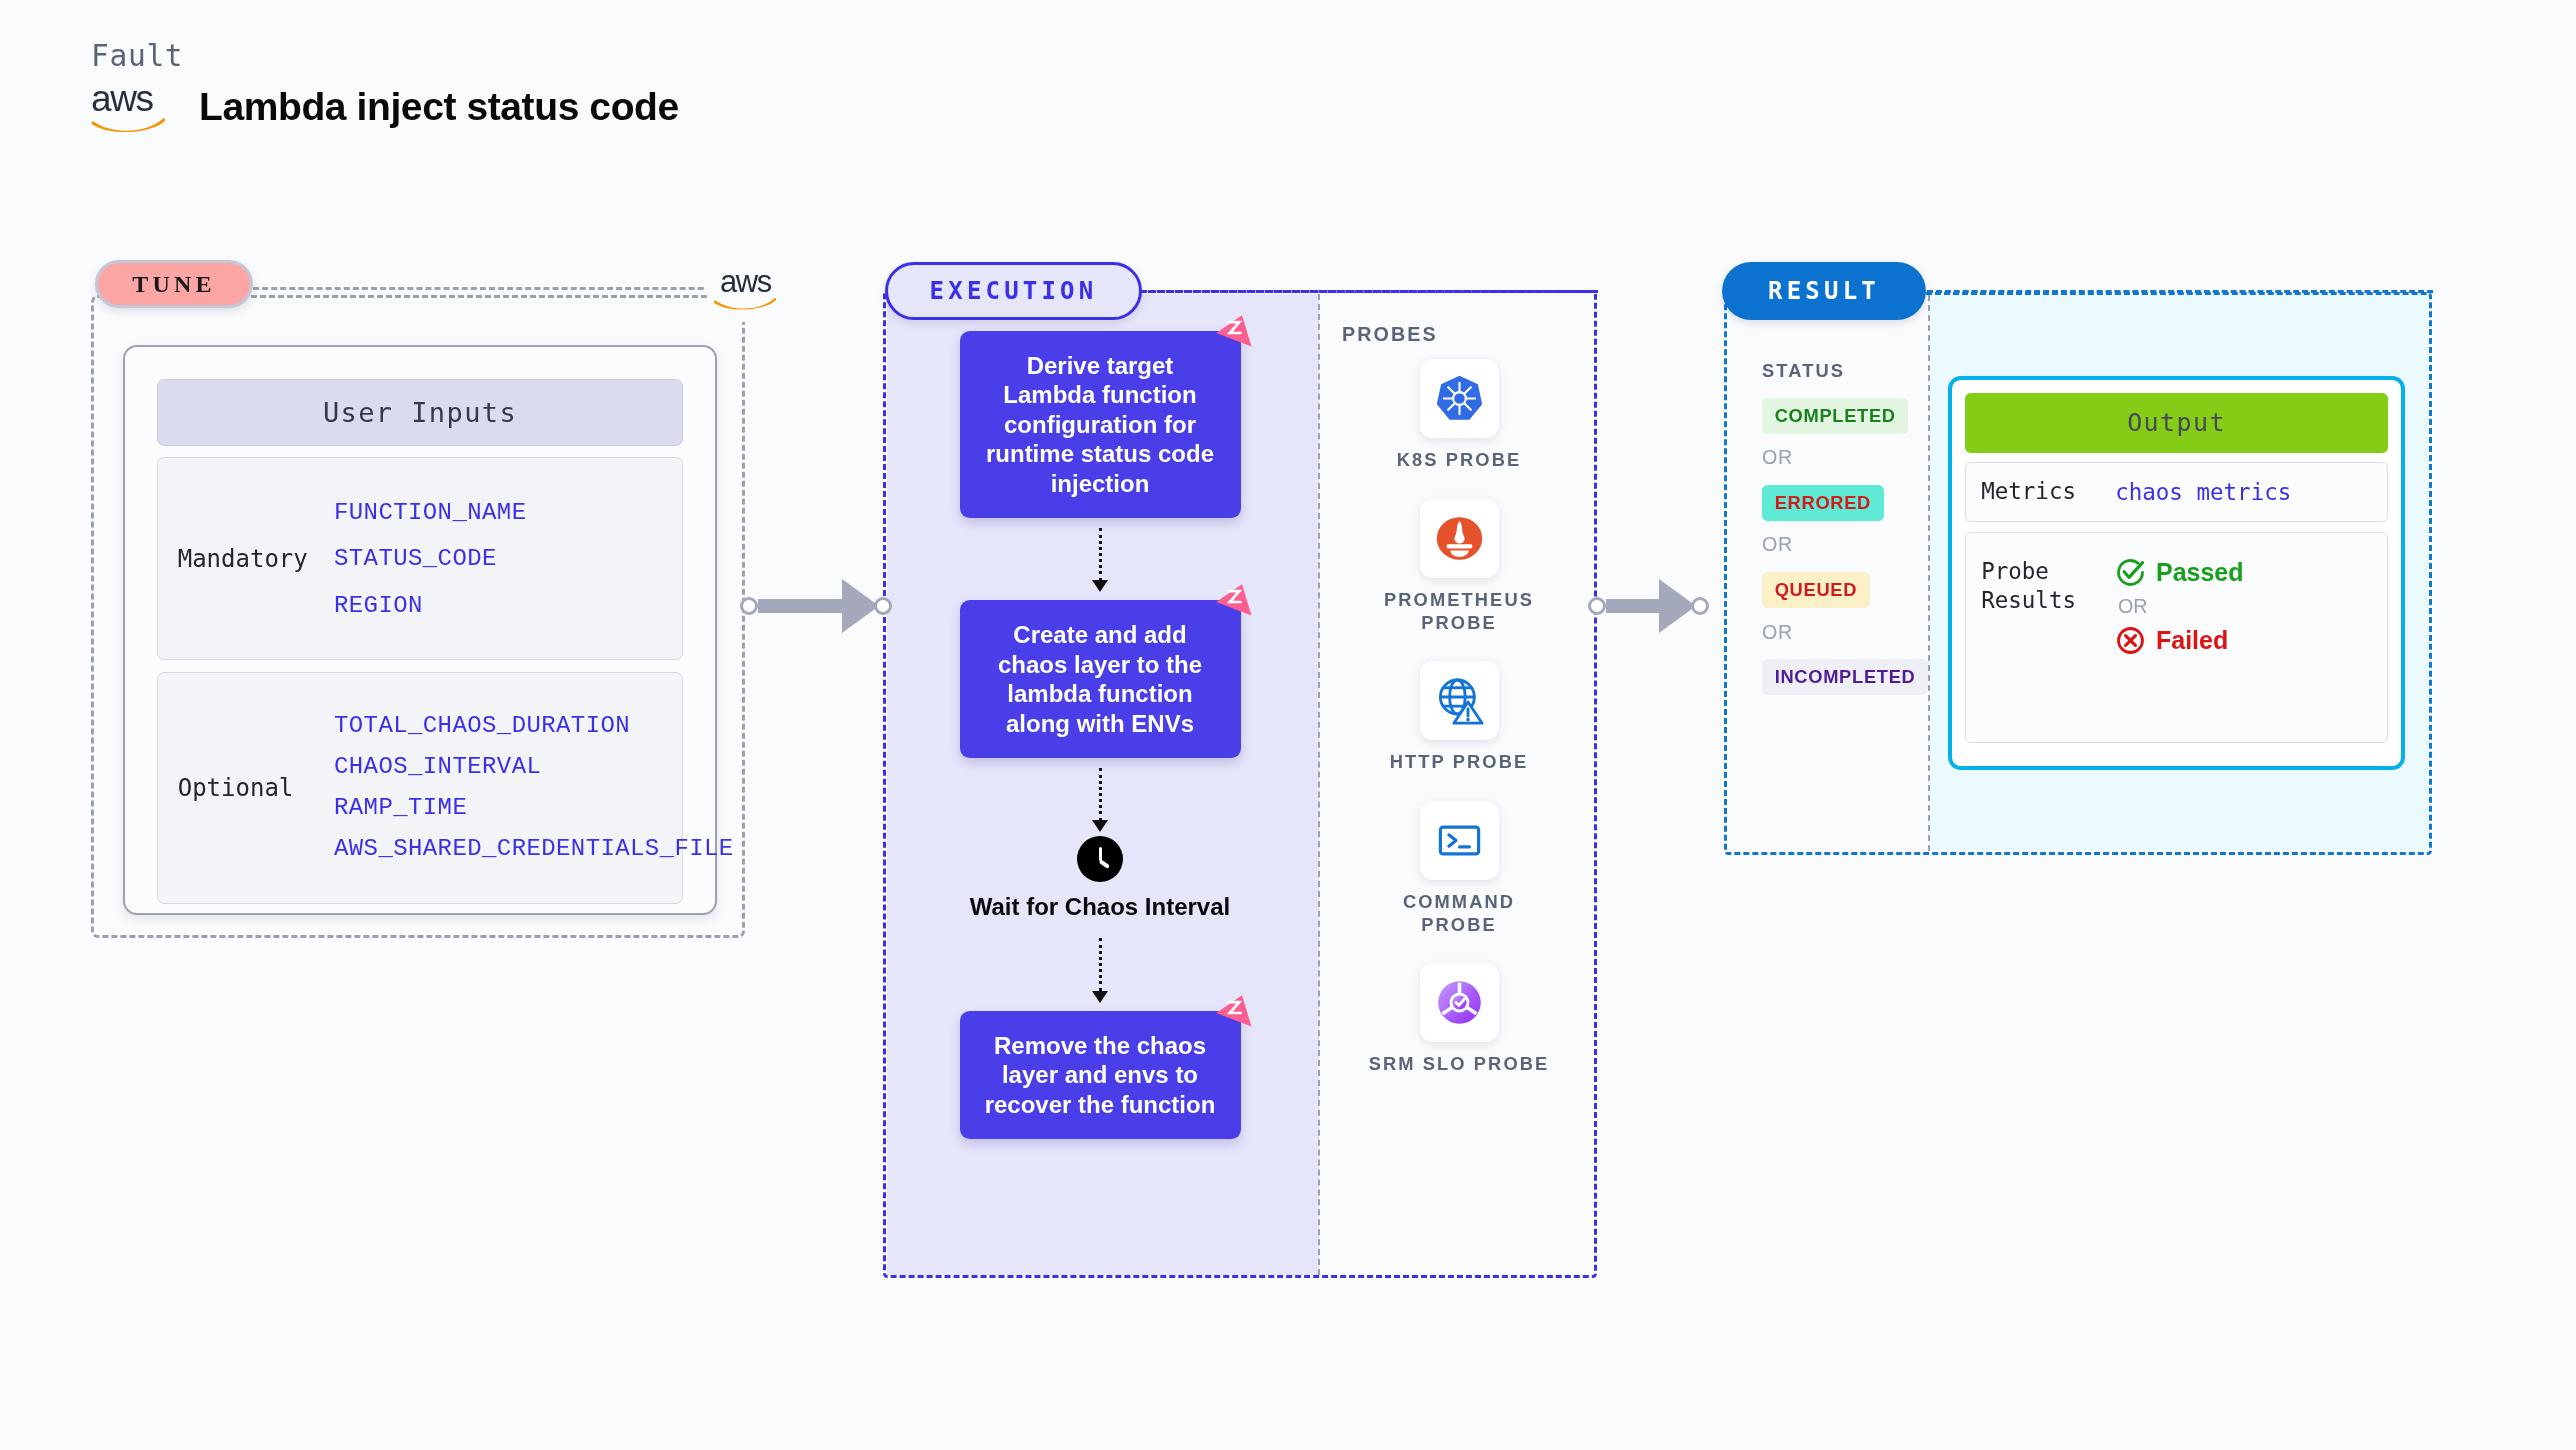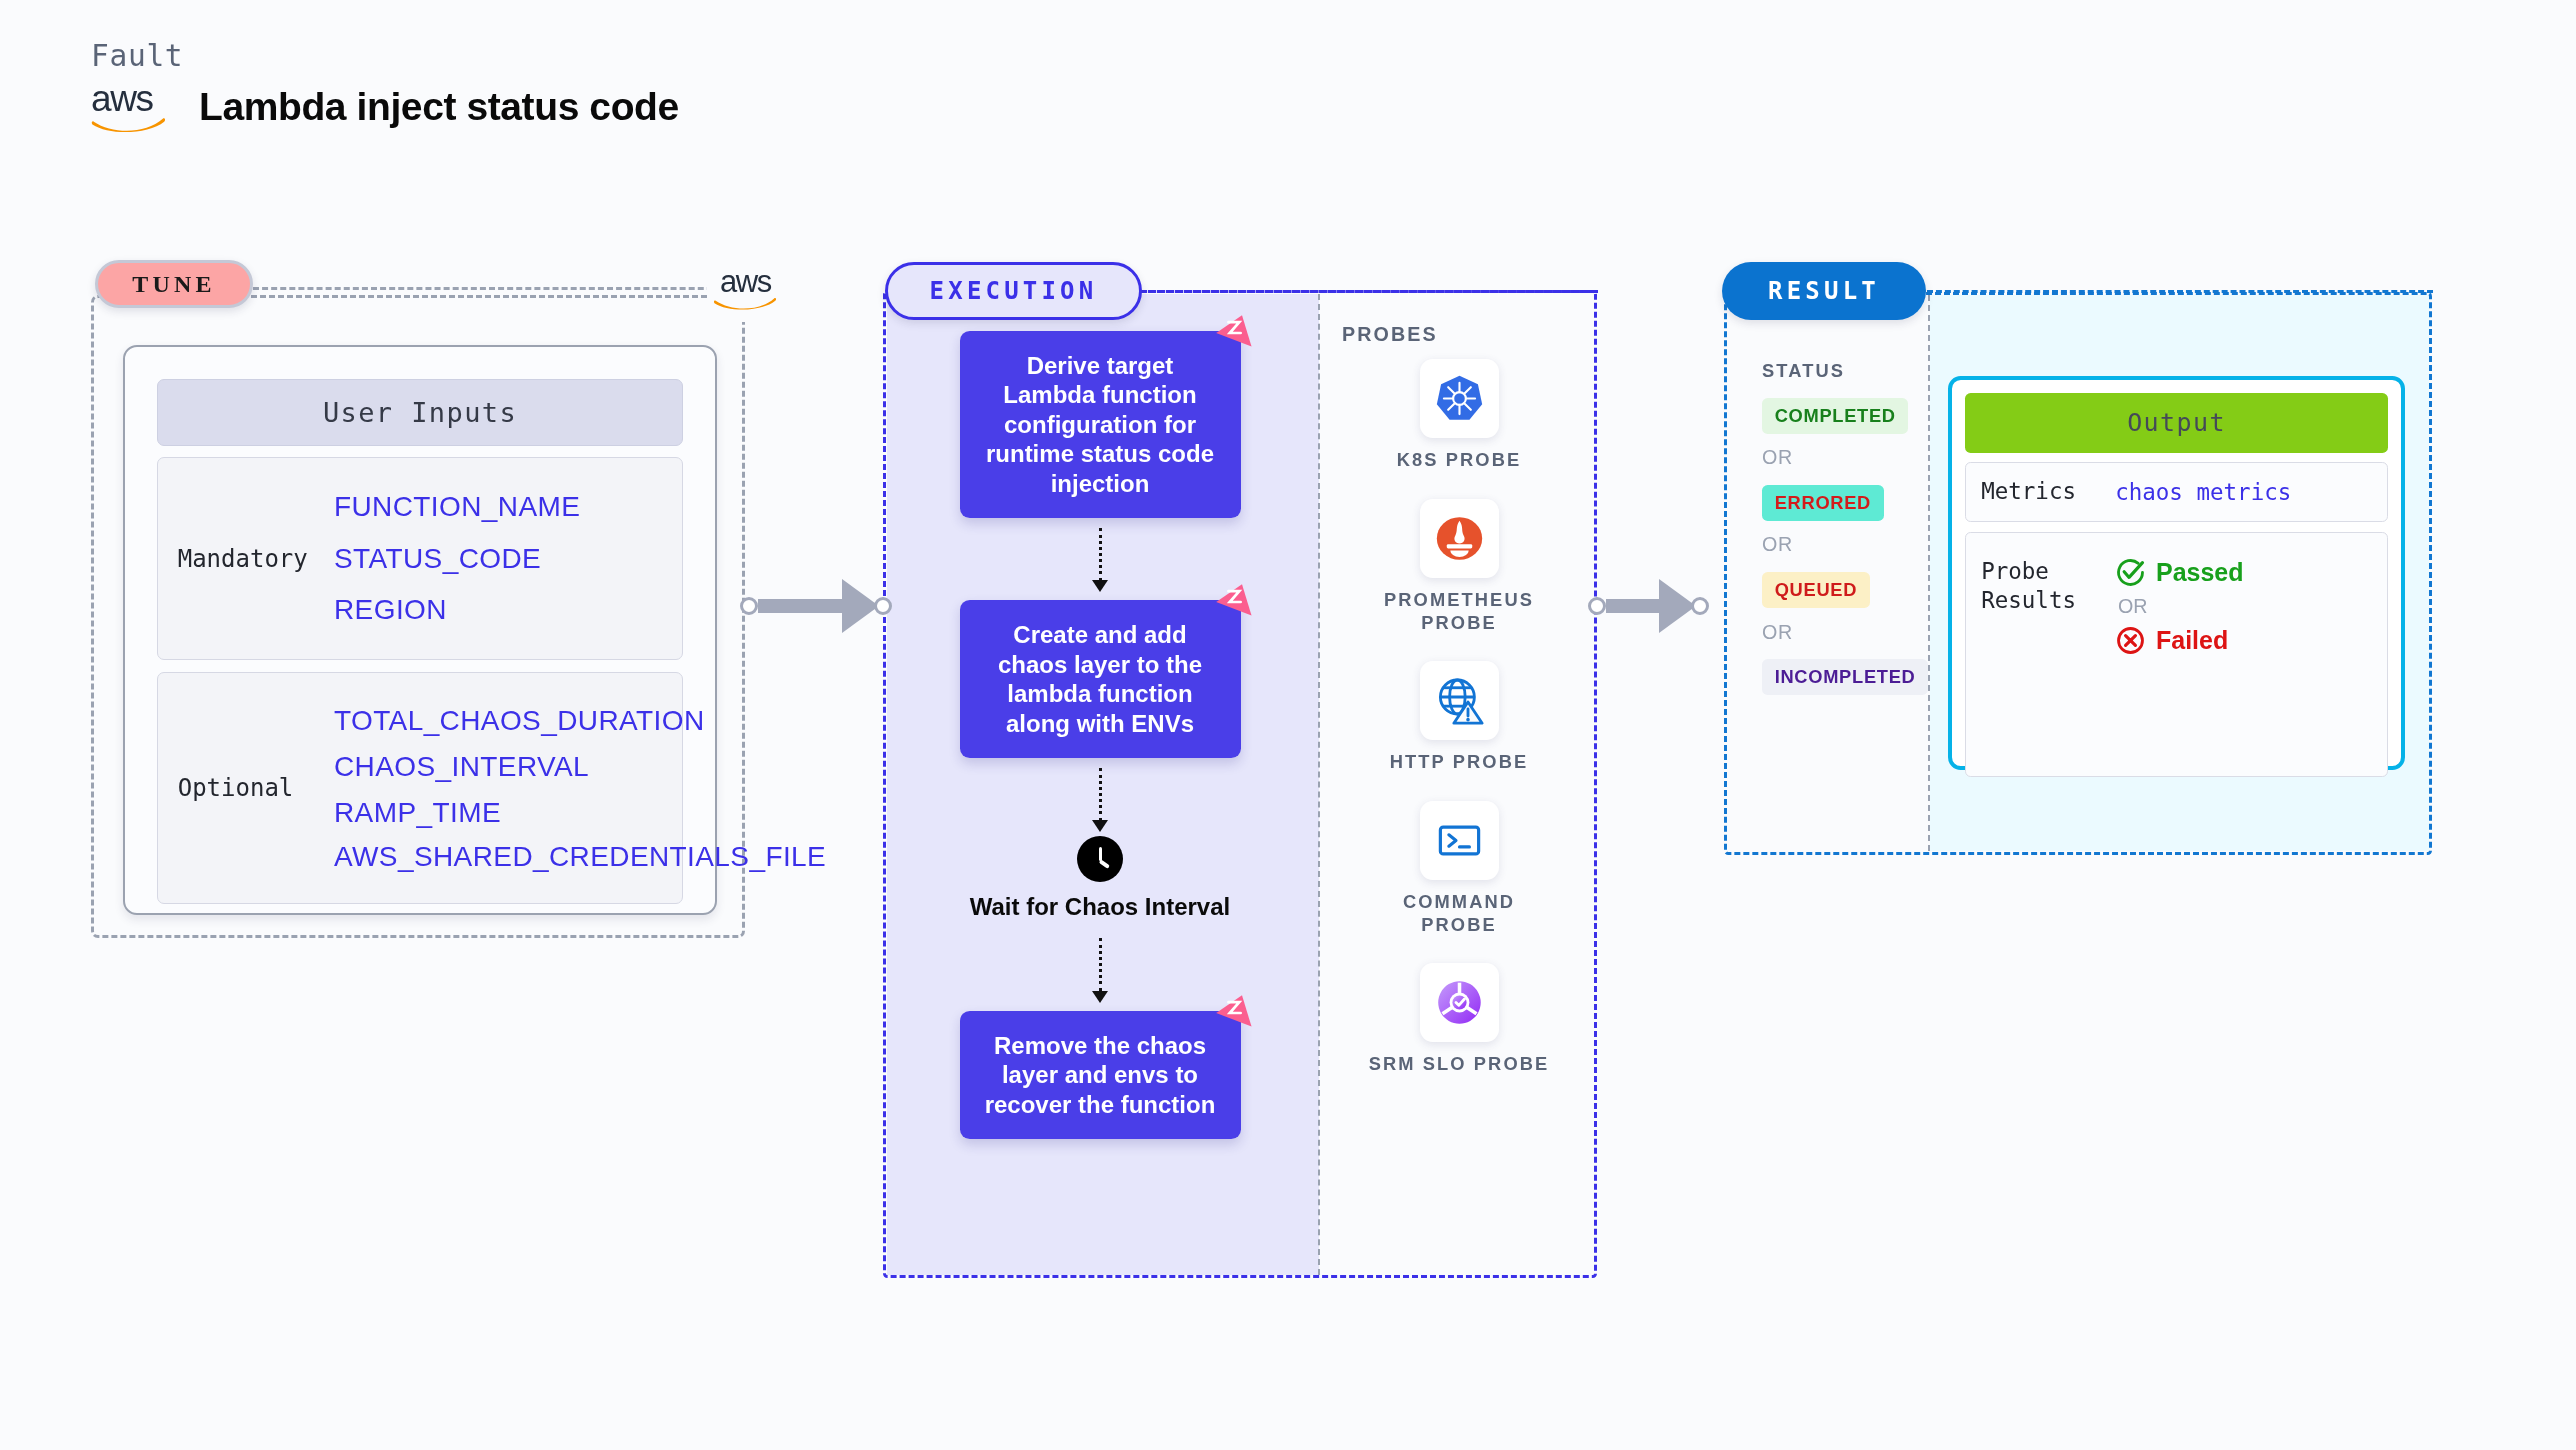--- a/index.html
+++ b/index.html
@@ -71,21 +71,21 @@
   .ui-group {
     margin-top: 11.3px; background: #f3f4f8; border: 1.4px solid #d6d8e4; border-radius: 7px;
     display: flex; align-items: center; padding: 17px 0;
   }
   .ui-group .glabel {
     width: 176px; padding-left: 19.7px; flex: 0 0 auto;
     font-family: "DejaVu Sans Mono", monospace; font-size: 24px; color: #23262e;
   }
   .ui-group .gvals { display: flex; flex-direction: column; gap: 19.7px; }
   .ui-group .gvals span {
-    font-family: Liberation Sans, sans-serif; font-size: 28px;
+    font-family: Liberation Mono, monospace; font-size: 24px;
     color: #3b30e8; letter-spacing: 0.4px;
   }
   #mandatory-group { height: 203px; }
   #optional-group  { height: 232px; }
   #optional-group .gvals { gap: 14px; }
 
   
   #exec-outer { left: 883px; top: 290px; width: 714px; height: 988px;
                 border: 3.5px dashed #3b30e8; border-radius: 4.2px; }
   #exec-fill { position:absolute; left:887px; top:294px; width:432px; height:981px;
@@ -172,21 +172,21 @@
   }
   .out-row {
     margin-top: 9.8px; background: #fbfcfe; border: 1.4px solid #dadce6; border-radius: 5.6px;
     display: flex; align-items: center; padding: 14px 0 14px 15.5px;
   }
   .out-row .rlabel {
     width: 134px; flex: 0 0 auto;
     font-family: "DejaVu Sans Mono", monospace; font-size: 22.5px; color: #23262e; line-height: 29.5px;
   }
   .out-row .rvalue { font-family: "DejaVu Sans Mono", monospace; font-size: 22.5px; color: #3b30e8; }
-  #probe-results-row { height: 245px; align-items: flex-start; padding-top: 24px; }
+  #probe-results-row { height: 211px; align-items: flex-start; padding-top: 24px; }
   .pr-vals { display: flex; flex-direction: column; gap: 7px; }
   .pr-item { display: flex; align-items: center; gap: 9.8px; font-size: 25px; font-weight: bold; }
   .pr-or { font-size: 19.7px; color: #9aa2b1; margin-left: 2.8px; }
 
   
   .conn { position: absolute; display: flex; align-items: center; z-index: 7; }
   .conn .dot {
     width: 18.3px; height: 18.3px; border-radius: 50%;
     background: #fff; border: 3.5px solid #a3a9bb; flex: 0 0 auto;
   }

